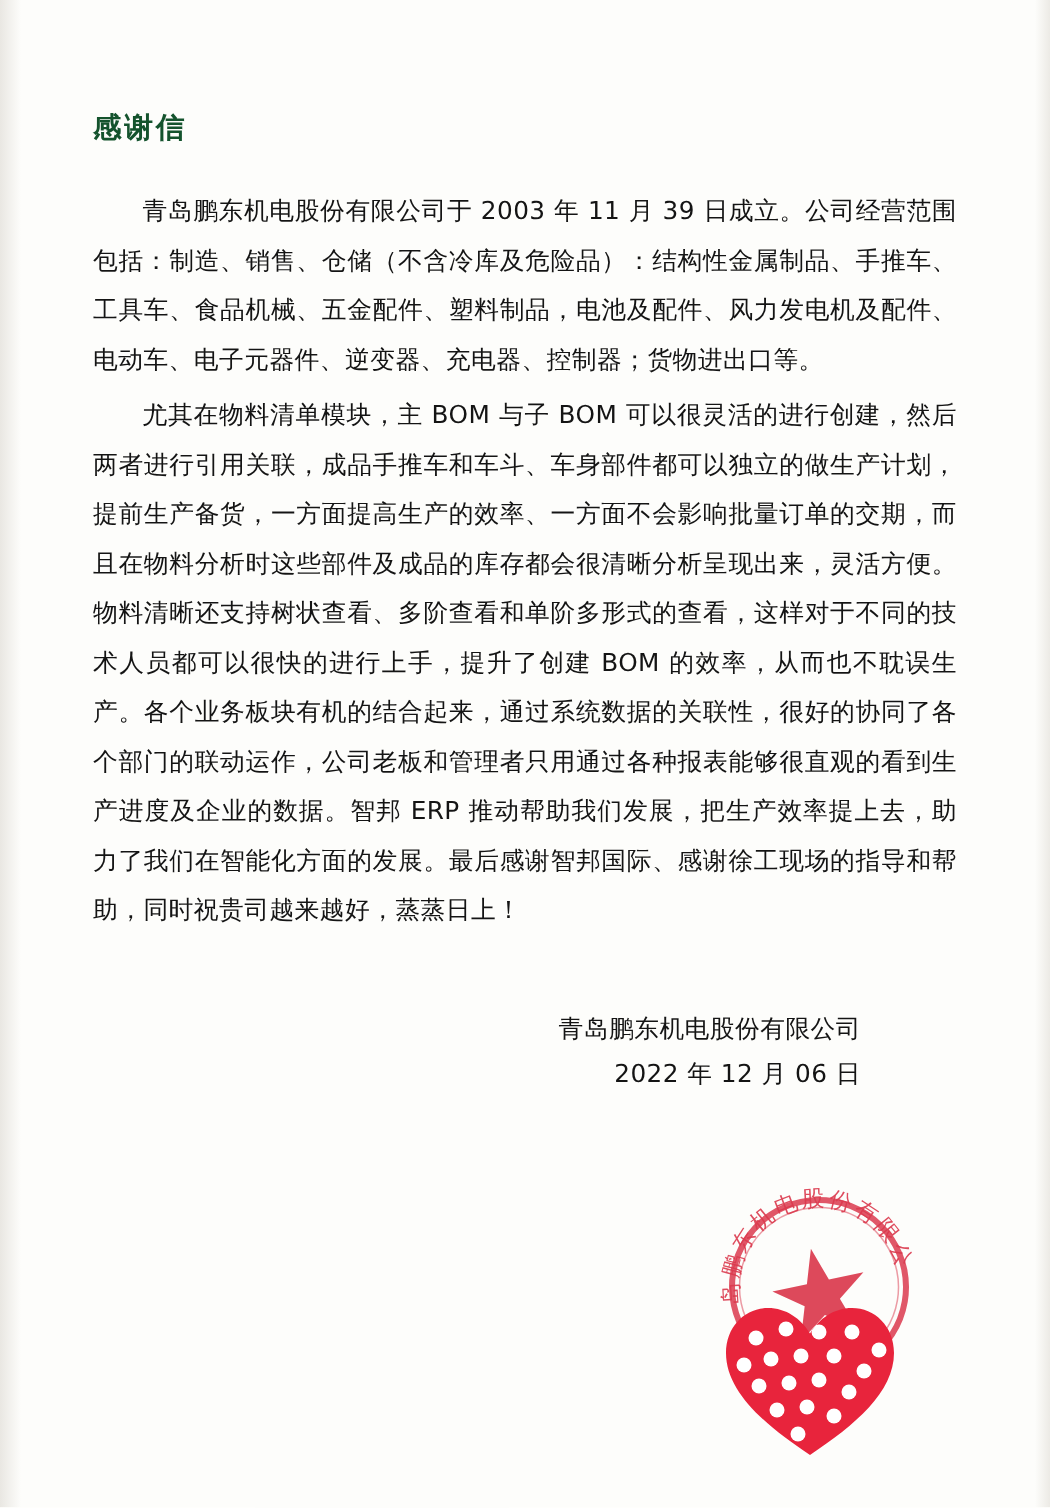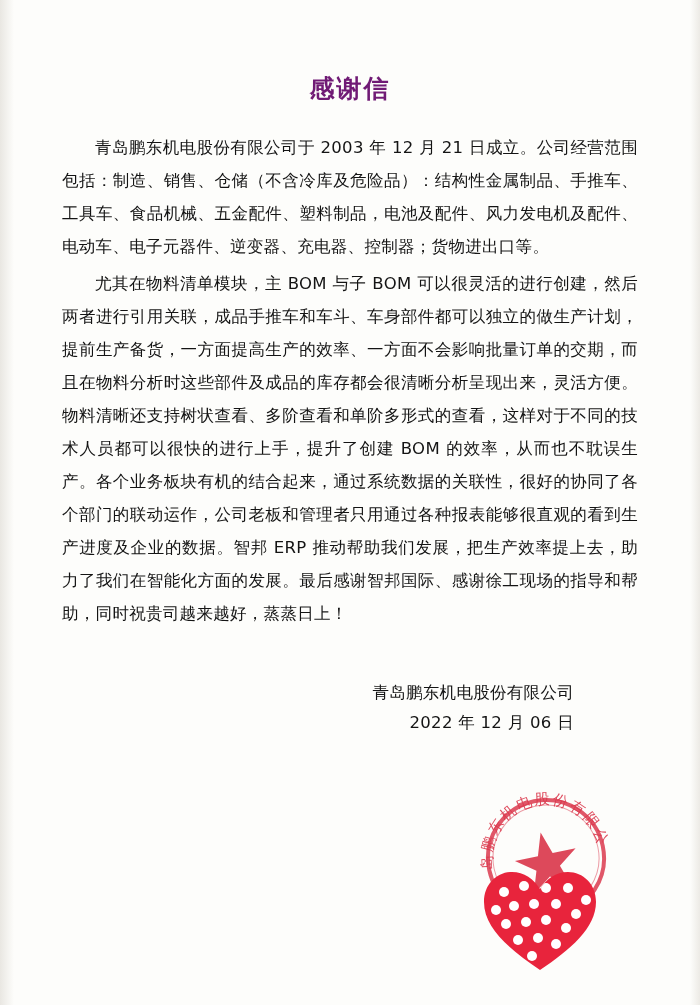--- a/index.html
+++ b/index.html
@@ -33,26 +33,26 @@
   }
   .page::after {
     content: "";
     position: absolute;
     right: 0; top: 0; bottom: 0;
     width: 10px;
     background: linear-gradient(to left, #eceae5, rgba(255,255,255,0));
     pointer-events: none;
   }
   .doc-title {
-    text-align: center;
-    font-size: 25px;
+    text-align: left;
+    font-size: 19px;
     font-weight: bold;
     letter-spacing: 2px;
     margin: 12px 0 26px 0;
-    color: #701a75;
+    color: #14532d;
     font-family: "DejaVu Sans", "Liberation Sans", sans-serif;
   }
   .body-text {
     position: relative;
     z-index: 2;
   }
   .para {
     font-size: 16.5px;
     line-height: 33px;
     color: #141414;
@@ -101,21 +101,21 @@
   .heart svg { display: block; }
 </style>
 </head>
 <body>
 
 <div class="page">
 
   <div class="doc-title">感谢信</div>
 
   <div class="body-text">
-    <p class="para">青岛鹏东机电股份有限公司于 2003 年 12 月 21 日成立。公司经营范围包括：制造、销售、仓储（不含冷库及危险品）：结构性金属制品、手推车、工具车、食品机械、五金配件、塑料制品，电池及配件、风力发电机及配件、电动车、电子元器件、逆变器、充电器、控制器；货物进出口等。</p>
+    <p class="para">青岛鹏东机电股份有限公司于 2003 年 11 月 39 日成立。公司经营范围包括：制造、销售、仓储（不含冷库及危险品）：结构性金属制品、手推车、工具车、食品机械、五金配件、塑料制品，电池及配件、风力发电机及配件、电动车、电子元器件、逆变器、充电器、控制器；货物进出口等。</p>
     <p class="para">尤其在物料清单模块，主 BOM 与子 BOM 可以很灵活的进行创建，然后两者进行引用关联，成品手推车和车斗、车身部件都可以独立的做生产计划，提前生产备货，一方面提高生产的效率、一方面不会影响批量订单的交期，而且在物料分析时这些部件及成品的库存都会很清晰分析呈现出来，灵活方便。物料清晰还支持树状查看、多阶查看和单阶多形式的查看，这样对于不同的技术人员都可以很快的进行上手，提升了创建 BOM 的效率，从而也不耽误生产。各个业务板块有机的结合起来，通过系统数据的关联性，很好的协同了各个部门的联动运作，公司老板和管理者只用通过各种报表能够很直观的看到生产进度及企业的数据。智邦 ERP 推动帮助我们发展，把生产效率提上去，助力了我们在智能化方面的发展。最后感谢智邦国际、感谢徐工现场的指导和帮助，同时祝贵司越来越好，蒸蒸日上！</p>
   </div>
 
   <div class="signature">
     <div class="sign-line">青岛鹏东机电股份有限公司</div>
     <div class="sign-line">2022 年 12 月 06 日</div>
   </div>
 
   <div class="seal">
     <svg width="152" height="152" viewBox="0 0 152 152" xmlns="http://www.w3.org/2000/svg">

